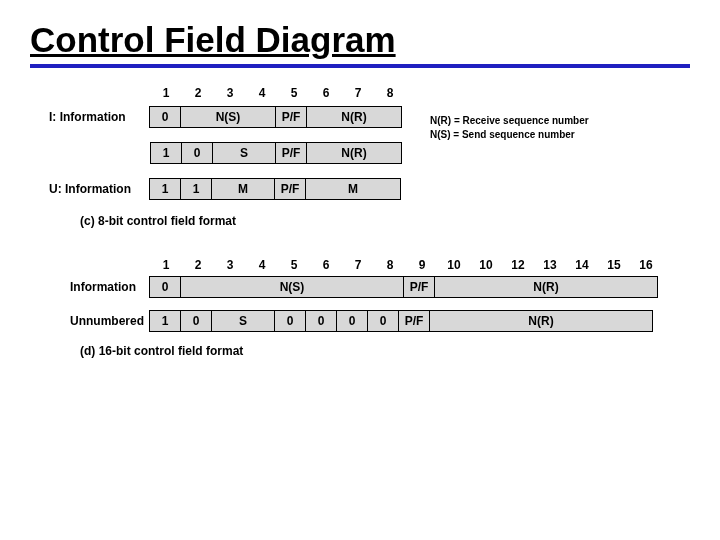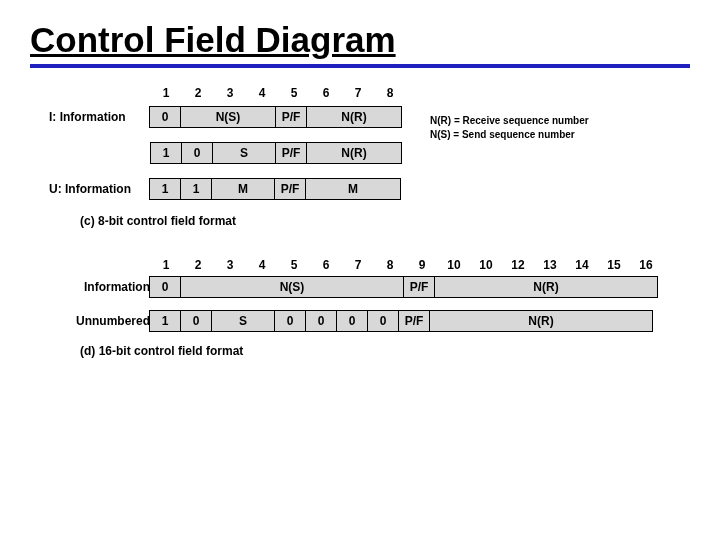--- a/index.html
+++ b/index.html
@@ -87,21 +87,20 @@
   .bitnums16 .cell {
     width: 32px;
     text-align: center;
     font-size: 12px;
     font-weight: bold;
   }
   .row16 {
     display: flex;
     align-items: center;
     margin: 4px 0 12px 0;
-    text-align: right;
   }
   .rowlabel16 {
     width: 80px;
     font-size: 12px;
     font-weight: bold;
   }
 </style>
 </head>
 <body>
 

